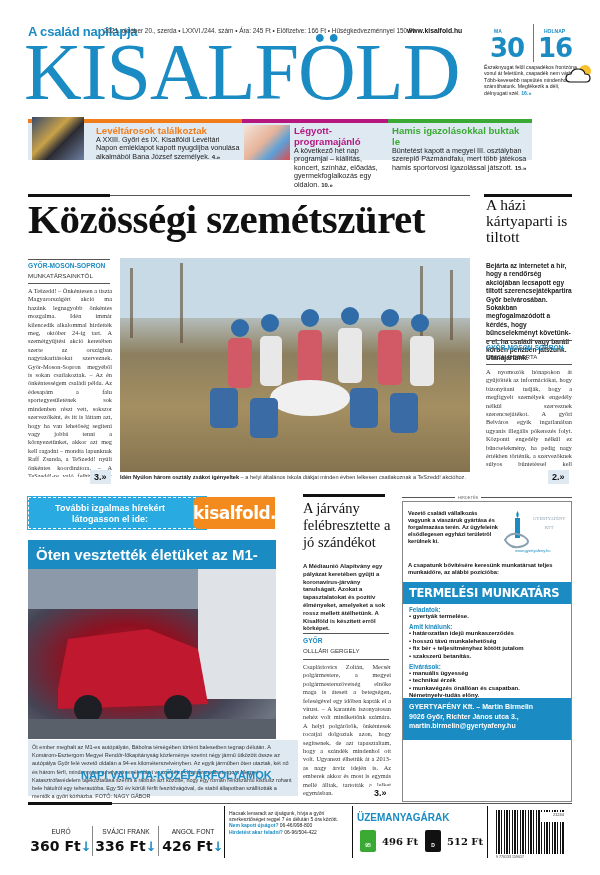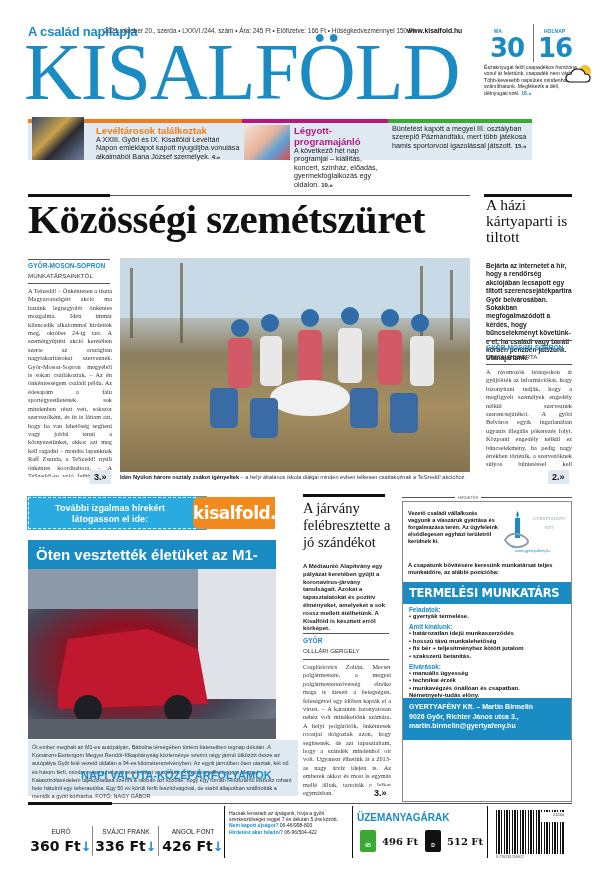--- a/index.html
+++ b/index.html
@@ -98,20 +98,21 @@
 </div>
 <div class="abs teaser" style="left:242px;width:146px">
   <div style="position:absolute;left:2px;top:2px;width:46px;height:35px;background:linear-gradient(135deg,#f2e4d8,#e7b39a 45%,#5ba0d8 70%,#e24a4a)"></div>
   <div style="position:absolute;left:52px;top:2px;width:92px">
     <h3 style="color:#b5177f">Légyott-programajánló</h3>
     <p><span>A következő hét nap programjai – kiállítás, koncert, színház, előadás, gyermekfoglalkozás egy oldalon.</span> <span class="pgref">10.»</span></p>
   </div>
 </div>
 <div class="abs teaser" style="left:388px;width:144px">
   <div style="position:absolute;left:4px;top:2px;width:138px">
+    <h3 style="color:#3aaa35">Hamis igazolásokkal buktak le</h3>
     <p><span>Büntetést kapott a megyei III. osztályban szereplő Pázmándfalu, mert több játékosa hamis sportorvosi igazolással játszott.</span> <span class="pgref">15.»</span></p>
   </div>
 </div>
 
 <div class="abs rule-thick" style="left:28px;top:194px;width:82px"></div>
 <div class="abs rule-thin" style="left:110px;top:195px;width:360px"></div>
 <div class="abs rule-thick" style="left:484px;top:194px;width:88px"></div>
 <h1 class="abs headline">Közösségi szemétszüret</h1>
 <h2 class="abs sidehead" style="font-weight:normal;width:90px">A házi kártyaparti is tiltott</h2>
 

